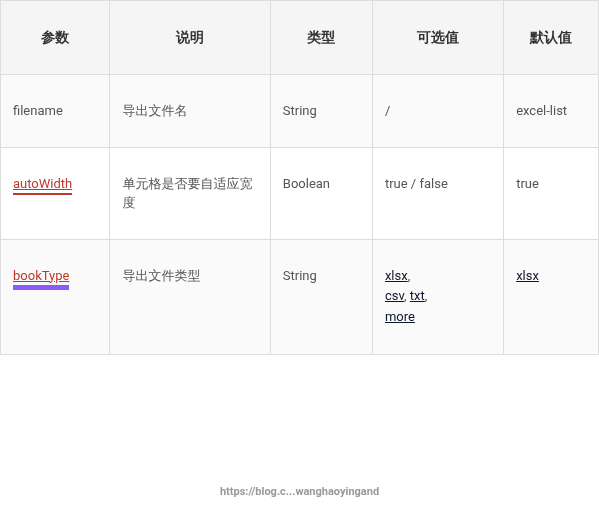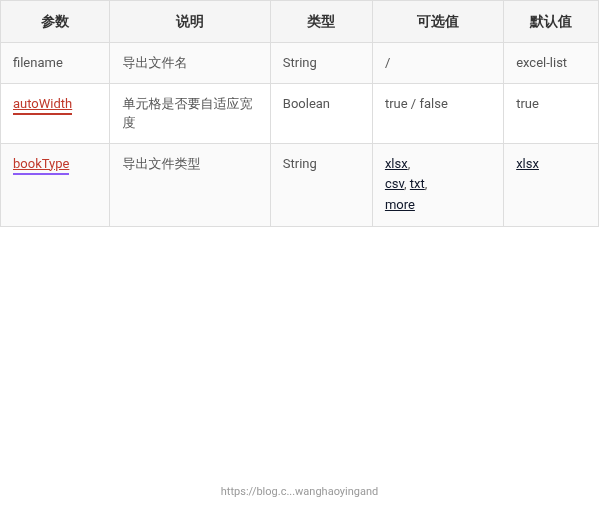--- a/index.html
+++ b/index.html
@@ -23,21 +23,21 @@
     }
 
     table {
       width: 100%;
       border-collapse: collapse;
       table-layout: fixed;
     }
 
     th, td {
       border: 1px solid #ddd;
-      padding: 10px 12px;
+      padding: 26px 12px;
       vertical-align: top;
       line-height: 1.5;
     }
 
     thead th {
       background: #f5f5f5;
       font-weight: bold;
       color: #333;
       font-size: 14px;
     }
@@ -67,21 +67,21 @@
       text-decoration: underline;
       cursor: pointer;
       border-bottom: 2px solid #c0392b;
       display: inline-block;
     }
 
     .book-type-link {
       color: #c0392b;
       text-decoration: underline;
       cursor: pointer;
-      border-bottom: 2px solid #8b5cf6;
+      border-bottom: 5px solid #8b5cf6;
       display: inline-block;
     }
 
     .options-link {
       color: #0f172a;
       text-decoration: underline;
       cursor: pointer;
     }
 
     .bold-text {
@@ -90,20 +90,21 @@
     }
 
     .watermark {
       position: fixed;
       bottom: 10px;
       left: 50%;
       transform: translateX(-50%);
       color: #999;
       font-size: 11px;
       white-space: nowrap;
+      font-weight: bold;
     }
 
     .options-list {
       line-height: 1.6;
     }
   </style>
 </head>
 <body>
 
 <div class="table-wrapper">

